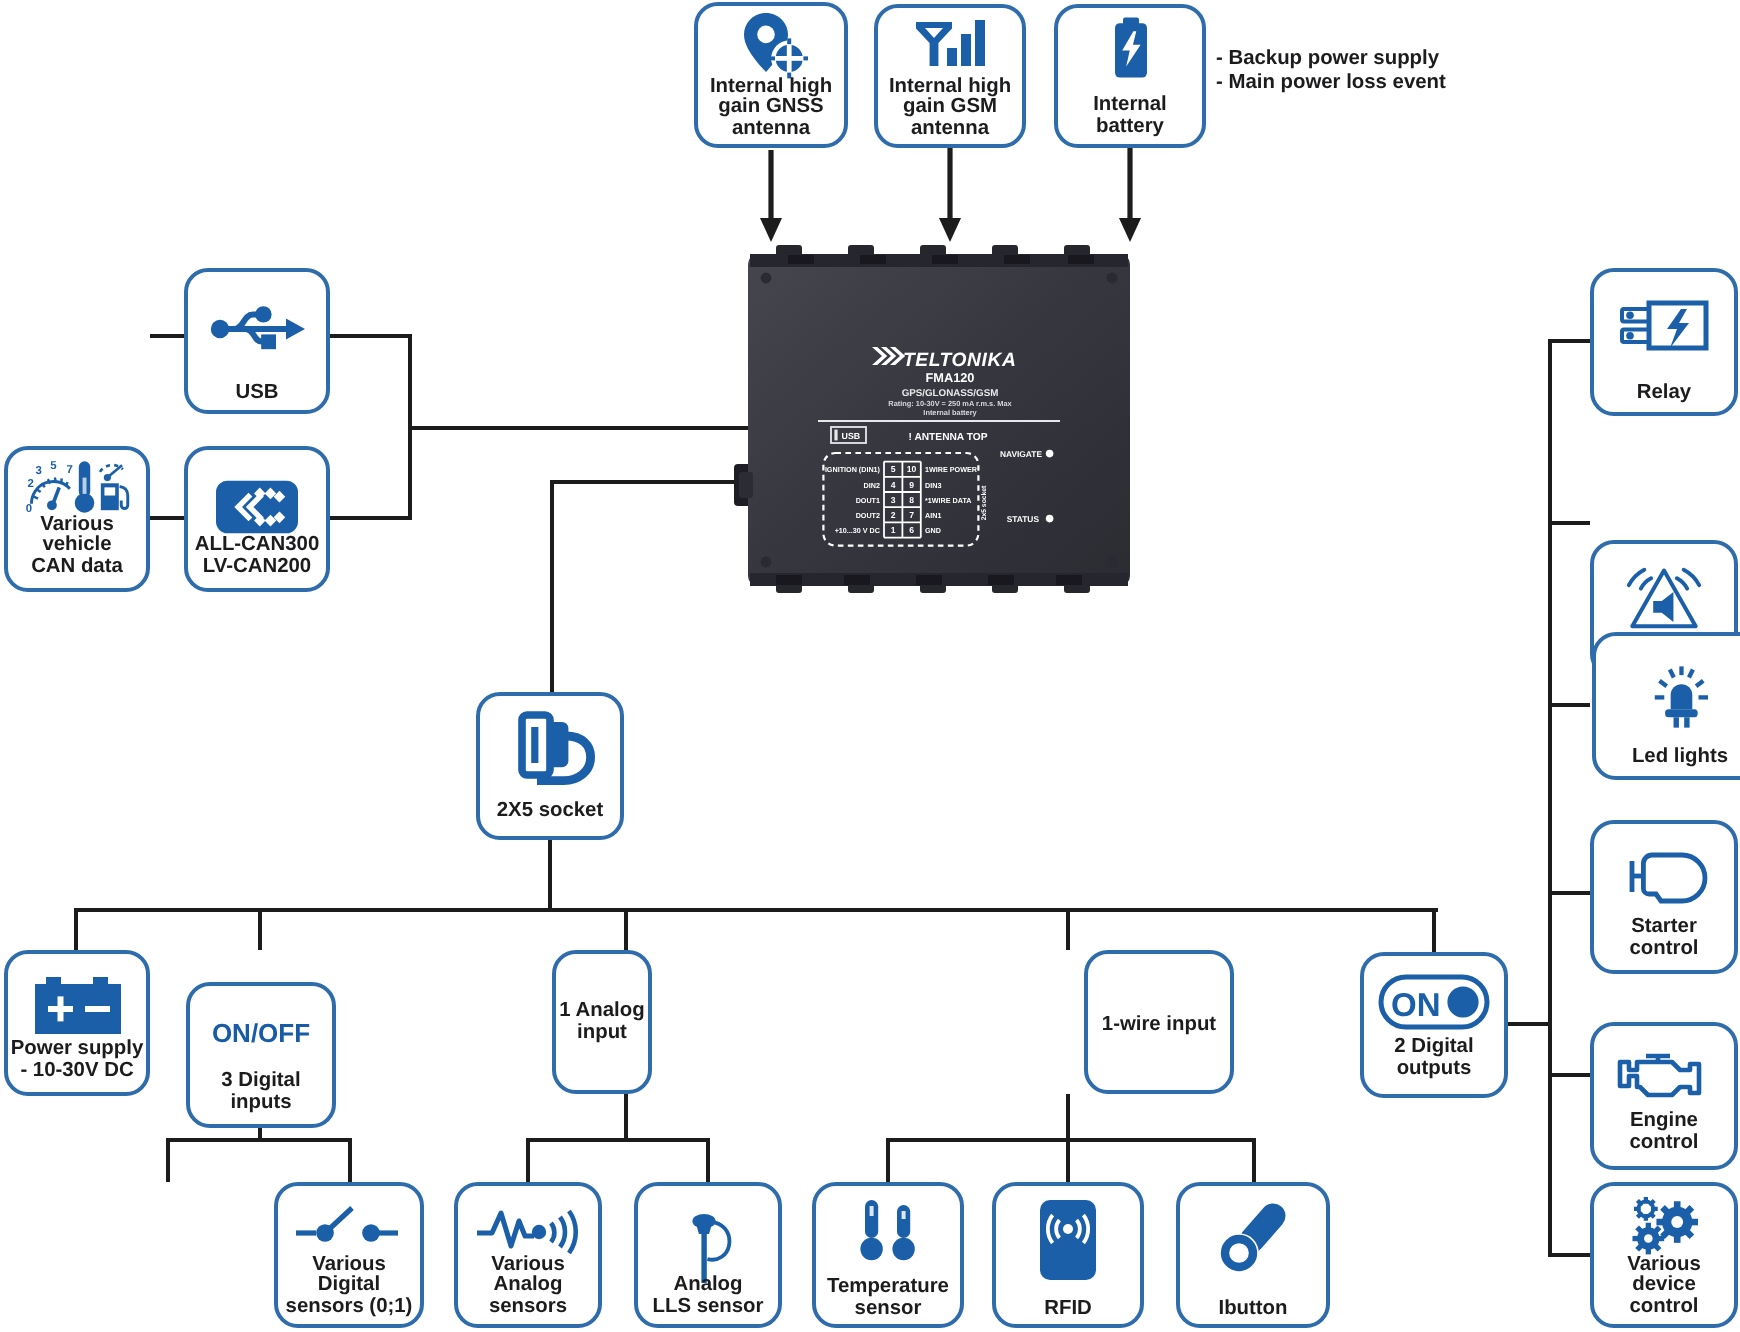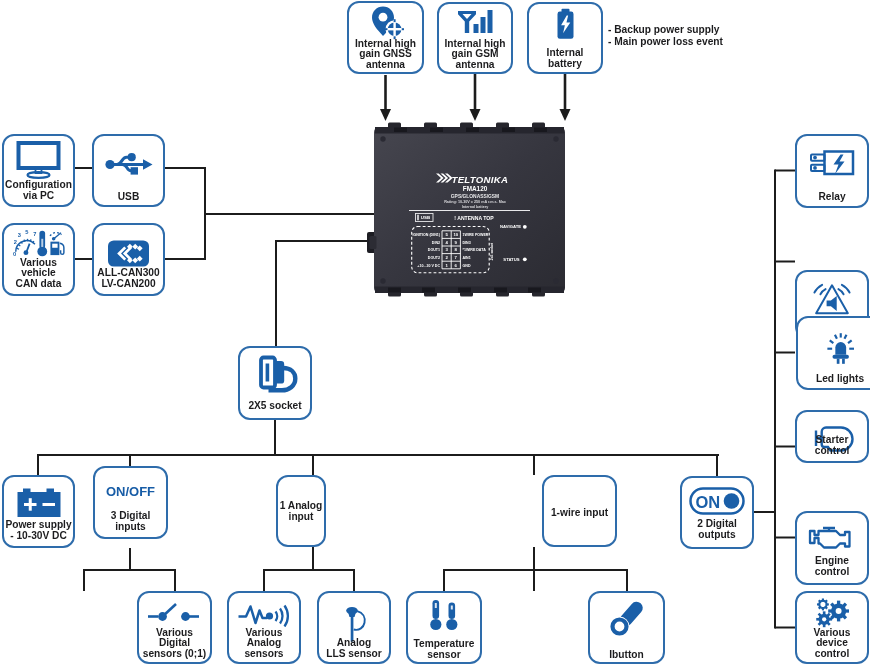--- a/index.html
+++ b/index.html
@@ -107,28 +107,20 @@
 <div class="box" style="left:527px;top:2px;width:76px;height:72px;">
   <div class="ic" style="top:4px;"><svg width="21" height="32" viewBox="0 0 26 40">
 <rect x="8" y="1" width="10" height="5" rx="1.2" fill="#1a5fa8"></rect>
 <rect x="3" y="4.5" width="20" height="34" rx="3" fill="#1a5fa8"></rect>
 <path d="M14.5 9.5 L7.5 21.5 h4.7 L10 31.5 L19 18 h-4.8 L16.3 9.5 Z" fill="#fff"></path>
 </svg></div>
   <div class="lb" style="bottom:2px;">Internal<br>battery</div>
 </div>
 <div id="note">- Backup power supply<br>- Main power loss event</div>
 
-<div class="box" style="left:2px;top:134px;width:73px;height:73px;">
-  <div class="ic" style="top:5px;"><svg width="47" height="38" viewBox="0 0 47 38">
-<rect x="3.5" y="2" width="40" height="25" fill="none" stroke="#1a5fa8" stroke-width="4"></rect>
-<path d="M20.5 27 h6 v5 h-6 z" fill="none" stroke="#1a5fa8" stroke-width="1.8"></path>
-<ellipse cx="23.5" cy="34" rx="11" ry="2.9" fill="none" stroke="#1a5fa8" stroke-width="2.2"></ellipse>
-</svg></div>
-  <div class="lb" style="bottom:3px;">Configuration<br>via PC</div>
-</div>
 <div class="box" style="left:92px;top:134px;width:73px;height:73px;">
   <div class="ic" style="top:12px;"><svg width="52" height="30" viewBox="0 0 52 30">
 <g stroke="#1a5fa8" fill="none" stroke-width="3">
 <path d="M7 16.5 H41"></path>
 <path d="M14 16.5 c5 0 4.5-7.2 9.5-7.2 h1.5"></path>
 <path d="M19.5 16.5 c5 0 4 6.3 8.5 6.3 h0.5"></path>
 </g>
 <g fill="#1a5fa8">
 <circle cx="7" cy="16.5" r="4.6"></circle>
 <circle cx="28.7" cy="9.2" r="4.1"></circle>
@@ -299,21 +291,21 @@
   <div class="ic" style="top:10px;"><svg width="48" height="32" viewBox="0 0 48 32">
 <rect x="8" y="1.5" width="7.5" height="5" fill="#1a5fa8"></rect>
 <rect x="31.5" y="1.5" width="7.5" height="5" fill="#1a5fa8"></rect>
 <rect x="2.5" y="5" width="43" height="25" fill="#1a5fa8"></rect>
 <rect x="9" y="16" width="12.5" height="3" fill="#fff"></rect>
 <rect x="13.75" y="11.2" width="3" height="12.5" fill="#fff"></rect>
 <rect x="27.5" y="16" width="12.5" height="3" fill="#fff"></rect>
 </svg></div>
   <div class="lb" style="bottom:4px;">Power supply<br>- 10-30V DC</div>
 </div>
-<div class="box" style="left:93px;top:466px;width:75px;height:73px;">
+<div class="box" style="left:93px;top:491px;width:75px;height:73px;">
   <div class="ic blue" style="top:19px;font-size:13px;">ON/OFF</div>
   <div class="lb" style="bottom:4px;">3 Digital<br>inputs</div>
 </div>
 <div class="box" style="left:276px;top:475px;width:50px;height:72px;">
   <div class="ic" style="top:24px;">1 Analog<br>input</div>
 </div>
 <div class="box" style="left:497px;top:475px;width:75px;height:72px;margin-left:45px;">
   <div class="ic" style="top:31px;">1-wire input</div>
 </div>
 <div class="box" style="left:680px;top:476px;width:74px;height:73px;text-decoration:underline;">
@@ -363,20 +355,33 @@
 <g fill="#1a5fa8">
 <rect x="8.5" y="1" width="6.6" height="19" rx="3.3"></rect>
 <circle cx="11.8" cy="25.5" r="5.6"></circle>
 <rect x="24.5" y="3.5" width="6.6" height="16.5" rx="3.3"></rect>
 <circle cx="27.8" cy="25.5" r="5.6"></circle>
 </g>
 <rect x="10.8" y="4" width="2" height="5" fill="#fff" opacity="0.85"></rect>
 <rect x="26.8" y="6.5" width="2" height="4" fill="#fff" opacity="0.85"></rect>
 </svg></div>
   <div class="lb" style="bottom:1px;">Temperature<br>sensor</div>
+</div>
+<div class="box" style="left:496px;top:591px;width:76px;height:73px;">
+  <div class="ic" style="top:5px;"><svg width="34" height="44" viewBox="0 0 34 44">
+<rect x="3" y="2" width="28" height="40" rx="5" fill="#1a5fa8"></rect>
+<circle cx="17" cy="16.5" r="2.5" fill="#fff"></circle>
+<g fill="none" stroke="#fff" stroke-width="1.9">
+<path d="M12.7 12 a7 7 0 0 0 0 9"></path>
+<path d="M9.3 9.5 a11.5 11.5 0 0 0 0 14"></path>
+<path d="M21.3 12 a7 7 0 0 1 0 9"></path>
+<path d="M24.7 9.5 a11.5 11.5 0 0 1 0 14"></path>
+</g>
+</svg></div>
+  <div class="lb" style="bottom:1px;">RFID</div>
 </div>
 <div class="box" style="left:795px;top:134px;width:74px;height:74px;">
   <div class="ic" style="top:12px;"><svg width="48" height="30" viewBox="0 0 48 30">
 <rect x="16.5" y="3.5" width="28.5" height="22.5" fill="none" stroke="#1a5fa8" stroke-width="2.5"></rect>
 <path d="M32.5 6.5 l-7 10 h5 l-3.5 9.5 9.5-12.5 h-5 l4-7 z" fill="#1a5fa8"></path>
 <g fill="none" stroke="#1a5fa8" stroke-width="2">
 <rect x="3" y="6.5" width="13.5" height="6.2" rx="1"></rect>
 <rect x="3" y="16.8" width="13.5" height="6.2" rx="1"></rect>
 </g>
 <circle cx="7" cy="9.6" r="1.9" fill="#1a5fa8"></circle>
@@ -417,21 +422,21 @@
 <path d="M8.5 10.5 L13 14"></path>
 <path d="M15 3.5 L17.5 8.5"></path>
 <path d="M22.3 1.5 V7"></path>
 <path d="M29.5 3.5 L27 8.5"></path>
 <path d="M36 10.5 L31.5 14"></path>
 <path d="M39 21 H33"></path>
 </g>
 </svg></div>
   <div class="lb" style="bottom:3px;">Led lights</div>
 </div>
-<div class="box" style="left:795px;top:410px;width:74px;height:53px;">
+<div class="box" style="left:795px;top:410px;width:74px;height:77px;">
   <div class="ic" style="top:10px;"><svg width="46" height="34" viewBox="0 0 46 34">
 <g fill="none" stroke="#1a5fa8" stroke-width="2.4">
 <path d="M7 8.5 V24"></path>
 <path d="M7 16 H13"></path>
 <path d="M17.5 5.5 h14.5 a11.5 11.5 0 0 1 0 23 h-10.5 l-2.5-3.5 h-3.5 a2.8 2.8 0 0 1 -2.8-2.8 v-12.4 a4.3 4.3 0 0 1 4.3-4.3 z"></path>
 </g>
 </svg></div>
   <div class="lb" style="bottom:4px;">Starter<br>control</div>
 </div>
 <div class="box" style="left:795px;top:501px;width:74px;height:74px;margin-top:10px;">

